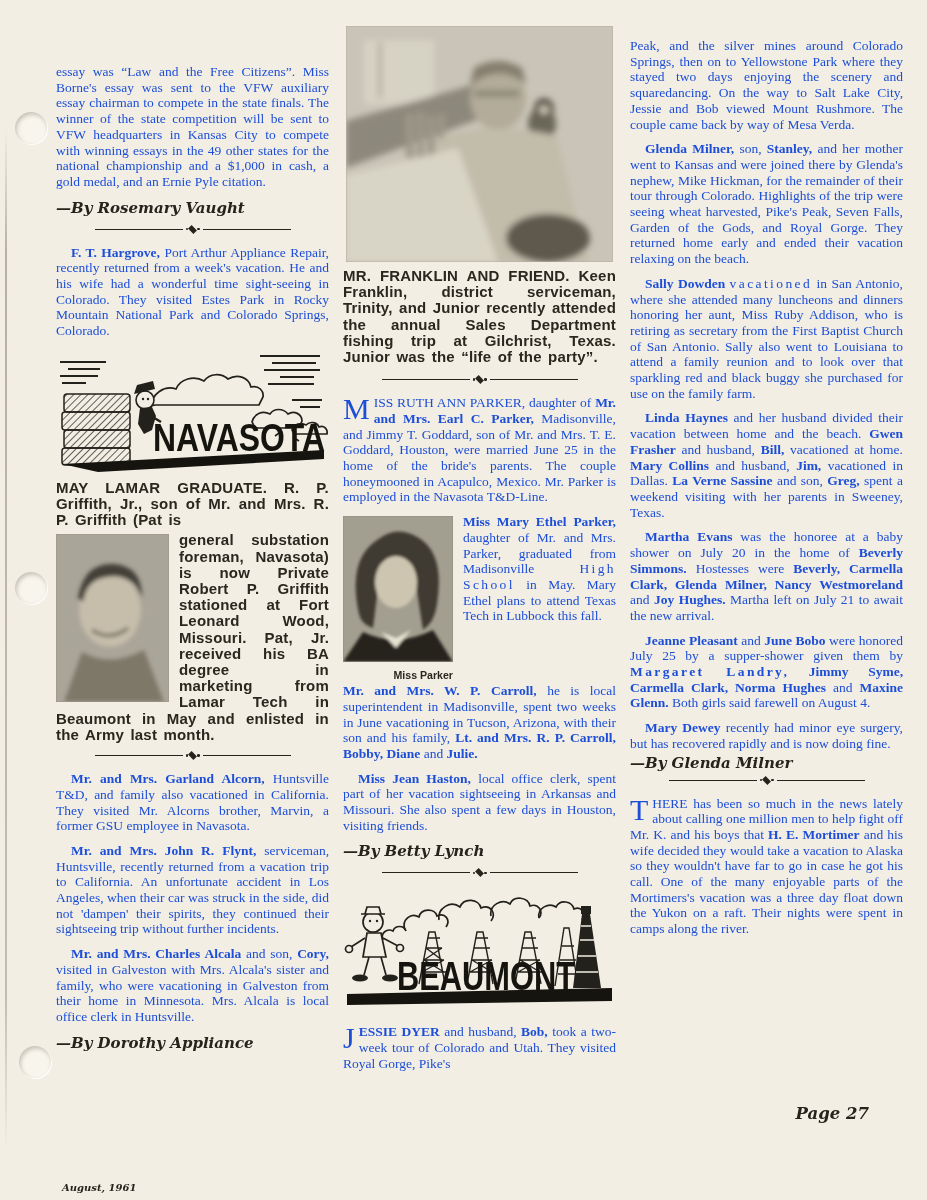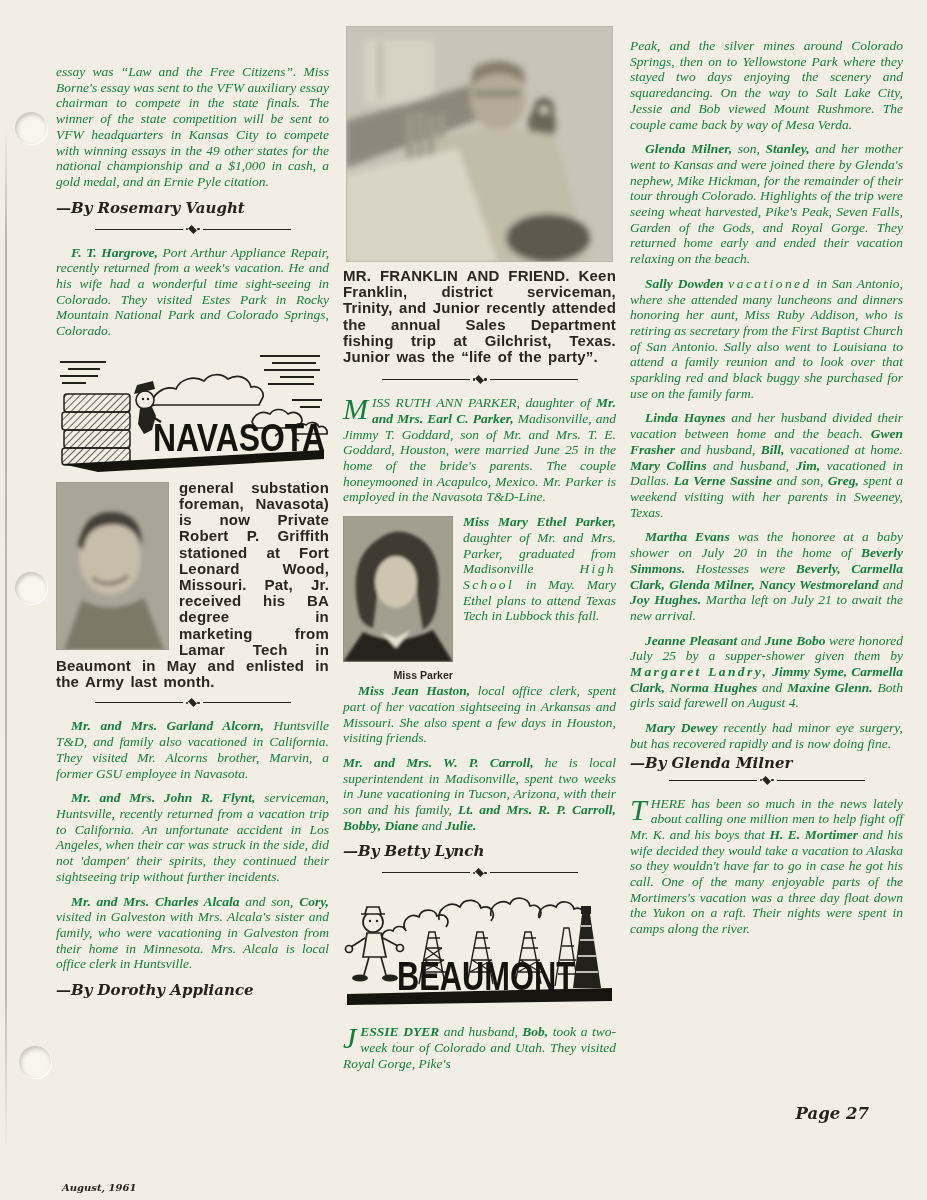--- a/index.html
+++ b/index.html
@@ -7,21 +7,21 @@
     width:927px;height:1200px;position:relative;overflow:hidden;
     background:#f2eee3;color:#26231d;
     font-family:"Liberation Serif", serif;
   }
   .page{position:absolute;inset:0;padding:26px 30px 0 56px;box-sizing:border-box;}
   .cols{display:flex;gap:14px;}
   .col{width:273px;flex:0 0 273px;}
 
   p.body{
     font-size:13.5px;line-height:15.7px;text-align:justify;
-    margin:0 0 9px;text-indent:15px;color:#15803d;font-style:italic;
+    margin:0 0 9px;text-indent:15px;color:#1d4ed8;
   }
   p.no-indent{text-indent:0;}
   .b{font-weight:bold;}
   .sp{letter-spacing:2.4px;}
 
   .byline{
     font-style:italic;font-weight:bold;font-size:15px;
     padding-right:10px;margin:2px 0 10px;
     font-family:"DejaVu Serif", serif;
   }
@@ -134,20 +134,21 @@
           <path d="M78 46l21-5-2-8-16 4z" fill="#23211c"></path>
           <circle cx="87" cy="51" r="1.2" fill="#23211c"></circle>
           <circle cx="92" cy="51" r="1.2" fill="#23211c"></circle>
           <path d="M84 60l-2 16 6 10 8-4 4-14-4-9z" fill="#23211c"></path>
           <path d="M95 68l10 6" stroke="#23211c" stroke-width="2.4" fill="none"></path>
         </g>
         <polygon points="6,116 268,102 268,111 42,124" fill="#16140f"></polygon>
         <text x="97" y="103" font-family="Liberation Sans, sans-serif" font-weight="bold" font-size="38" fill="#16140f" textLength="172" lengthAdjust="spacingAndGlyphs">NAVASOTA</text>
       </svg>
 
+      <div class="caption" style="margin-bottom:4px;">MAY LAMAR GRADUATE. R. P. Griffith, Jr., son of Mr. and Mrs. R. P. Griffith (Pat is</div>
       <div class="media-block clearfix">
         <div class="float-photo">
           <svg width="113" height="168" viewBox="0 0 113 168">
             <defs>
                 <filter id="bl2" x="-10%" y="-10%" width="120%" height="120%">
                   <feGaussianBlur stdDeviation="2"></feGaussianBlur>
                 </filter>
               </defs>
             <rect width="113" height="168" fill="#aaa599"></rect>
             <g filter="url(#bl2)">
@@ -235,22 +236,22 @@
               <path d="M0 146l20-30q33 16 70-2l20 32z" fill="#26241f"></path>
               <path d="M38 116l15 16 15-18-15 8z" fill="#e6e2d2"></path>
             </g>
             <rect width="110" height="146" fill="none" stroke="#8f8b7d" stroke-width="1"></rect>
           </svg>
           <div class="photo-caption">Miss Parker</div>
         </div>
         <p class="body no-indent"><span class="b">Miss Mary Ethel Parker,</span> daughter of Mr. and Mrs. Parker, graduated from Madisonville <span class="sp">High School</span> in May. Mary Ethel plans to attend Texas Tech in Lubbock this fall.</p>
       </div>
 
+      <p class="body no-indent" style="clear:both;"><span class="b">Mr. and Mrs. W. P. Carroll,</span> he is local superintendent in Madisonville, spent two weeks in June vacationing in Tucson, Arizona, with their son and his family, <span class="b">Lt. and Mrs. R. P. Carroll, Bobby, Diane</span> and <span class="b">Julie.</span></p>
       <p class="body"><span class="b">Miss Jean Haston,</span> local office clerk, spent part of her vacation sightseeing in Arkansas and Missouri. She also spent a few days in Houston, visiting friends.</p>
-      <p class="body no-indent" style="clear:both;"><span class="b">Mr. and Mrs. W. P. Carroll,</span> he is local superintendent in Madisonville, spent two weeks in June vacationing in Tucson, Arizona, with their son and his family, <span class="b">Lt. and Mrs. R. P. Carroll, Bobby, Diane</span> and <span class="b">Julie.</span></p>
       <div class="byline">—By Betty Lynch</div>
 
       <div class="divider">
         <span class="orn">
             <i class="dot"></i>
             <i class="dia"></i>
             <i class="dot"></i>
           </span>
       </div>
 

